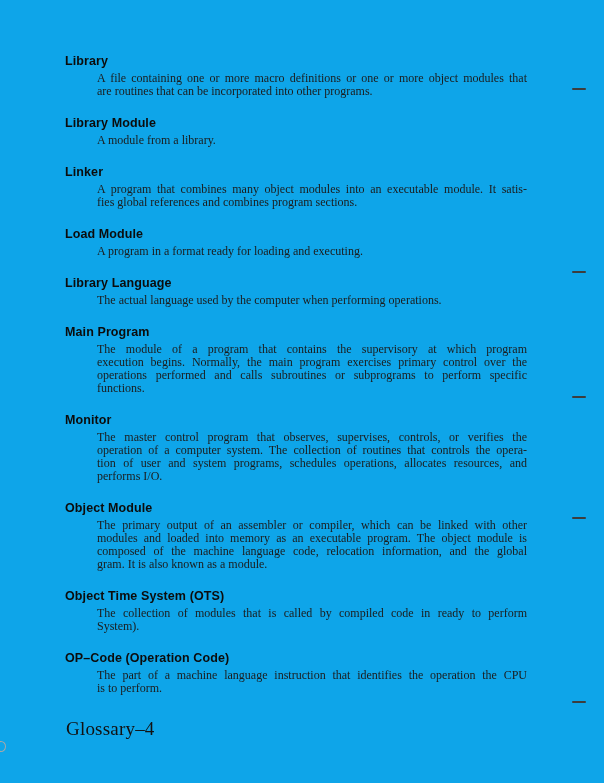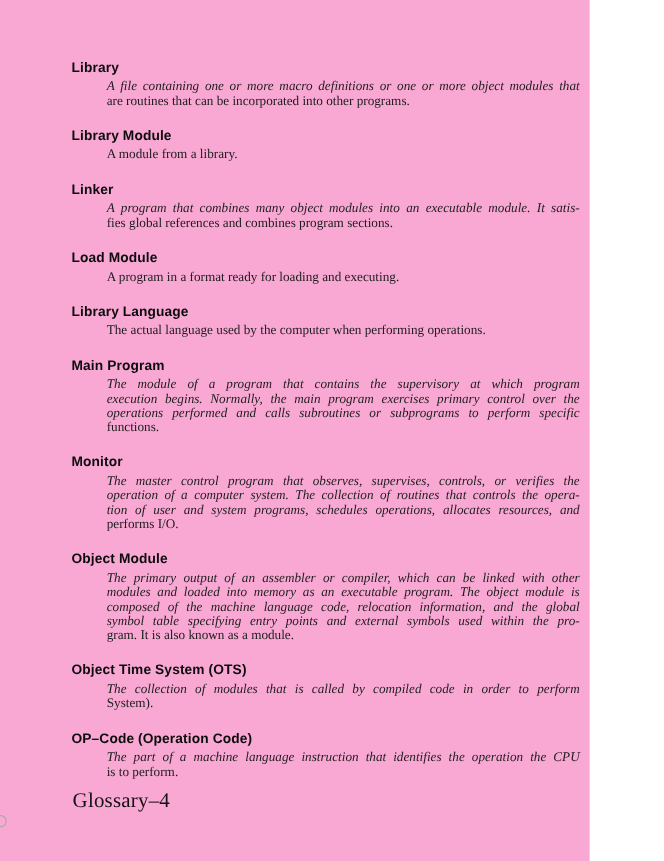--- a/index.html
+++ b/index.html
@@ -3,22 +3,22 @@
 <meta charset="utf-8">
 <style>
   html, body { margin: 0; padding: 0; }
   body {
     width: 604px; height: 783px;
     background: #ffffff;
     font-family: "Liberation Serif", serif;
   }
   .page {
     position: relative;
-    width: 536px; height: 783px;
-    background: #f9a8d4;
+    width: 604px; height: 783px;
+    background: #0ea5e9;
     overflow: hidden;
   }
   .content {
     position: absolute;
     left: 65px; top: 55px;
     width: 475px;
   }
   .entry { margin: 0 0 19px 0; }
   .term {
     font-family: "Liberation Sans", sans-serif;
@@ -30,21 +30,21 @@
     margin: 0 0 4px 0;
   }
   .def {
     margin-left: 32px;
     width: 430px;
     font-size: 12px;
     line-height: 13px;
     color: #1c1c1c;
   }
   .line { white-space: nowrap; }
-  .jl { text-align: justify; text-align-last: justify; font-style: italic; }
+  .jl { text-align: justify; text-align-last: justify; }
   .footer {
     position: absolute;
     left: 66px; top: 718px;
     font-family: "Liberation Serif", serif;
     font-weight: normal;
     font-size: 19px;
     letter-spacing: 0.2px;
     color: #121212;
   }
   .margin-dash {
@@ -126,29 +126,28 @@
         <div class="line">performs I/O.</div>
       </div>
     </section>
 
     <section class="entry">
       <h3 class="term">Object Module</h3>
       <div class="def">
         <div class="line jl">The primary output of an assembler or compiler, which can be linked with other</div>
         <div class="line jl">modules and loaded into memory as an executable program. The object module is</div>
         <div class="line jl">composed of the machine language code, relocation information, and the global</div>
-        <div class="line jl">symbol table specifying entry points and external symbols used within the pro-</div>
         <div class="line">gram. It is also known as a module.</div>
       </div>
     </section>
 
     <section class="entry">
       <h3 class="term">Object Time System (OTS)</h3>
       <div class="def">
-        <div class="line jl">The collection of modules that is called by compiled code in order to perform</div>
+        <div class="line jl">The collection of modules that is called by compiled code in ready to perform</div>
         <div class="line">System).</div>
       </div>
     </section>
 
     <section class="entry">
       <h3 class="term">OP–Code (Operation Code)</h3>
       <div class="def">
         <div class="line jl">The part of a machine language instruction that identifies the operation the CPU</div>
         <div class="line">is to perform.</div>
       </div>

